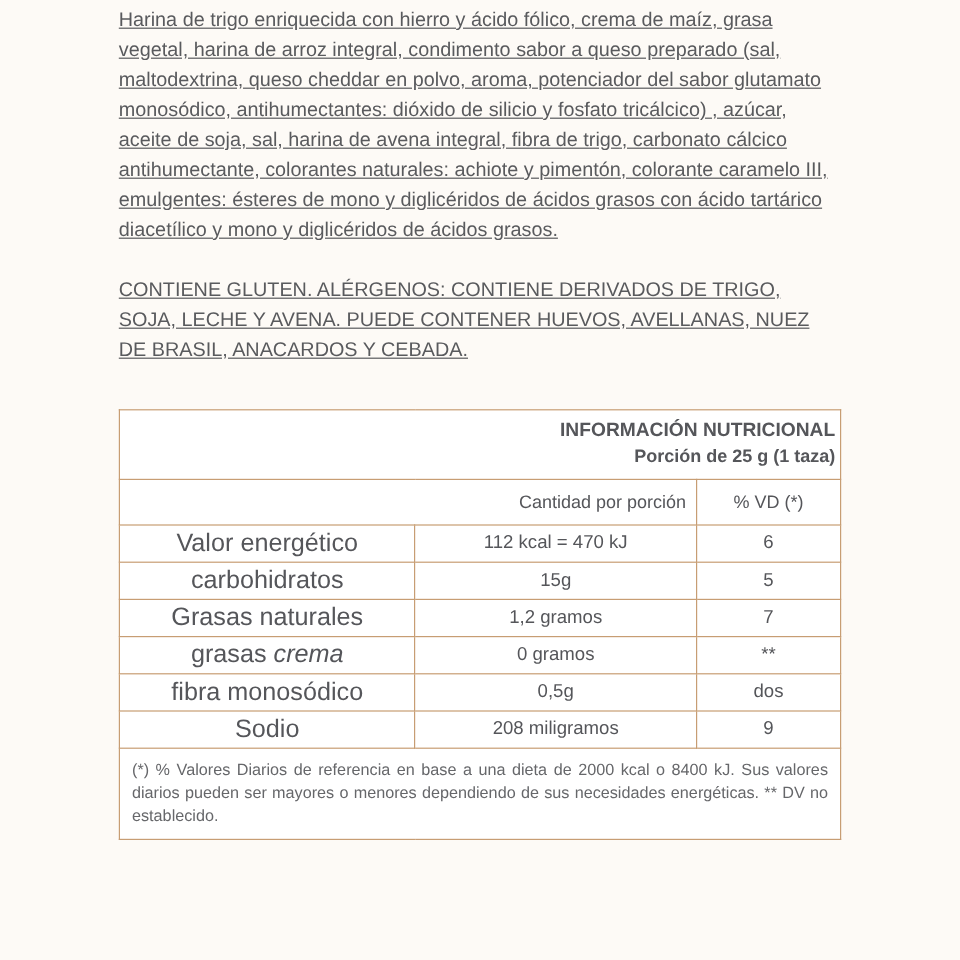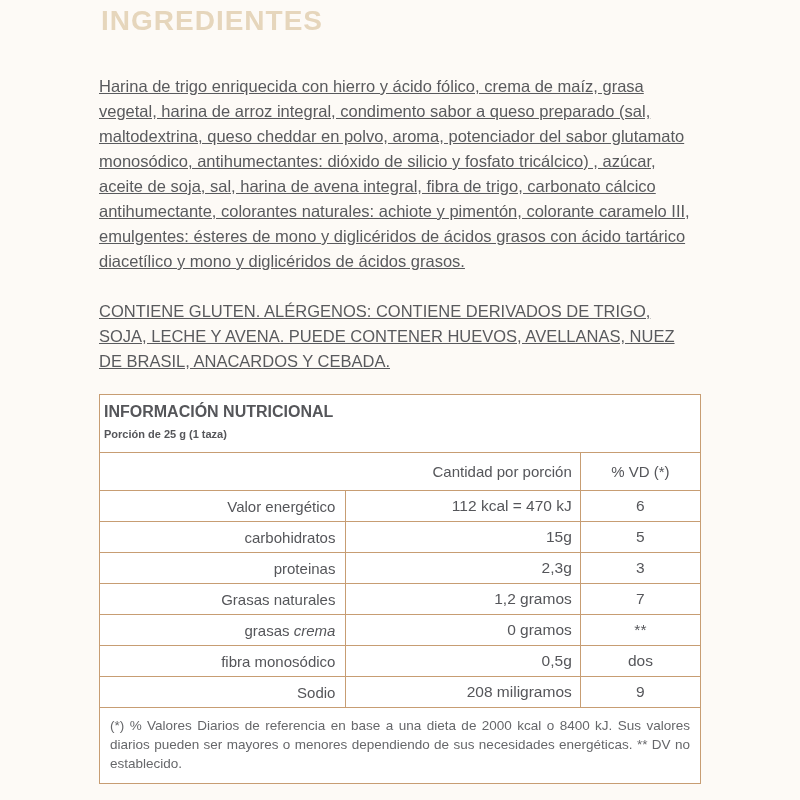--- a/index.html
+++ b/index.html
@@ -17,51 +17,50 @@
   .sheet{width:602px;margin:0 auto;padding-top:5px;}
   .page-title{
     margin:0 0 37px 2px;
     font-size:28px;font-weight:600;letter-spacing:1px;
     color:var(--heading);
   }
   .para{
     margin:0 0 25px 0;
     font-size:16.5px;line-height:25px;color:var(--body_text);text-decoration:underline;
   }
-  .para.allergens{margin-bottom:20px;}
+  .para.allergens{margin-bottom:36px;}
   table.nutrition{
     width:602px;border-collapse:collapse;background:#fff;
     color:var(--table_text);
   }
   table.nutrition th,table.nutrition td{
     border:1px solid var(--border);
     font-weight:normal;
   }
-  .title-cell{text-align:left;padding:5px 4px 7px;}
+  .title-cell{text-align:right;padding:5px 4px 7px;}
   .tbl-title{font-size:16px;font-weight:bold;line-height:23px;}
-  .tbl-subtitle{font-size:11px;font-weight:bold;line-height:22px;}
+  .tbl-subtitle{font-size:15px;font-weight:bold;line-height:22px;}
   .colhdr-amount{
     height:17px;text-align:right;padding:0 8px;
     font-size:15px;
   }
   .colhdr-dv{height:38px;text-align:center;font-size:15px;padding:0 4px;}
-  td.cell-label{height:31px;text-align:right;padding:0 10px;font-size:15px;}
-  td.cell-amount{height:31px;text-align:right;padding:0 8px;font-size:15.5px;}
+  td.cell-label{height:31px;text-align:center;padding:0 10px;font-size:21px;}
+  td.cell-amount{height:31px;text-align:center;padding:0 8px;font-size:15.5px;}
   td.cell-dv{height:31px;text-align:center;padding:0 4px;font-size:15.5px;}
   td.footnote-cell{
     padding:8px 10px 10px;font-size:13.5px;line-height:19px;
     text-align:justify;color:var(--footnote_text);
   }
 </style>
 </head>
 <body>
 
 <main class="sheet">
 
-  <h1 class="page-title">INGREDIENTES</h1>
 
   <p class="para">Harina de trigo enriquecida con hierro y ácido fólico, crema de maíz, grasa vegetal, harina de arroz integral, condimento sabor a queso preparado (sal, maltodextrina, queso cheddar en polvo, aroma, potenciador del sabor glutamato monosódico, antihumectantes: dióxido de silicio y fosfato tricálcico) , azúcar, aceite de soja, sal, harina de avena integral, fibra de trigo, carbonato cálcico antihumectante, colorantes naturales: achiote y pimentón, colorante caramelo III, emulgentes: ésteres de mono y diglicéridos de ácidos grasos con ácido tartárico diacetílico y mono y diglicéridos de ácidos grasos.</p>
 
   <p class="para allergens">CONTIENE GLUTEN. ALÉRGENOS: CONTIENE DERIVADOS DE TRIGO, SOJA, LECHE Y AVENA. PUEDE CONTENER HUEVOS, AVELLANAS, NUEZ DE BRASIL, ANACARDOS Y CEBADA.</p>
 
   <table class="nutrition">
     <colgroup>
       <col style="width:41%">
       <col style="width:39%">
       <col style="width:20%">
@@ -83,25 +82,20 @@
           <td class="cell-label">Valor energético</td>
           <td class="cell-amount">112 kcal = 470 kJ</td>
           <td class="cell-dv">6</td>
         </tr>
         <tr>
           <td class="cell-label">carbohidratos</td>
           <td class="cell-amount">15g</td>
           <td class="cell-dv">5</td>
         </tr>
         <tr>
-          <td class="cell-label">proteinas</td>
-          <td class="cell-amount">2,3g</td>
-          <td class="cell-dv">3</td>
-        </tr>
-        <tr>
           <td class="cell-label">Grasas naturales</td>
           <td class="cell-amount">1,2 gramos</td>
           <td class="cell-dv">7</td>
         </tr>
         <tr>
           <td class="cell-label">grasas <i>crema</i></td>
           <td class="cell-amount">0 gramos</td>
           <td class="cell-dv">**</td>
         </tr>
         <tr>

